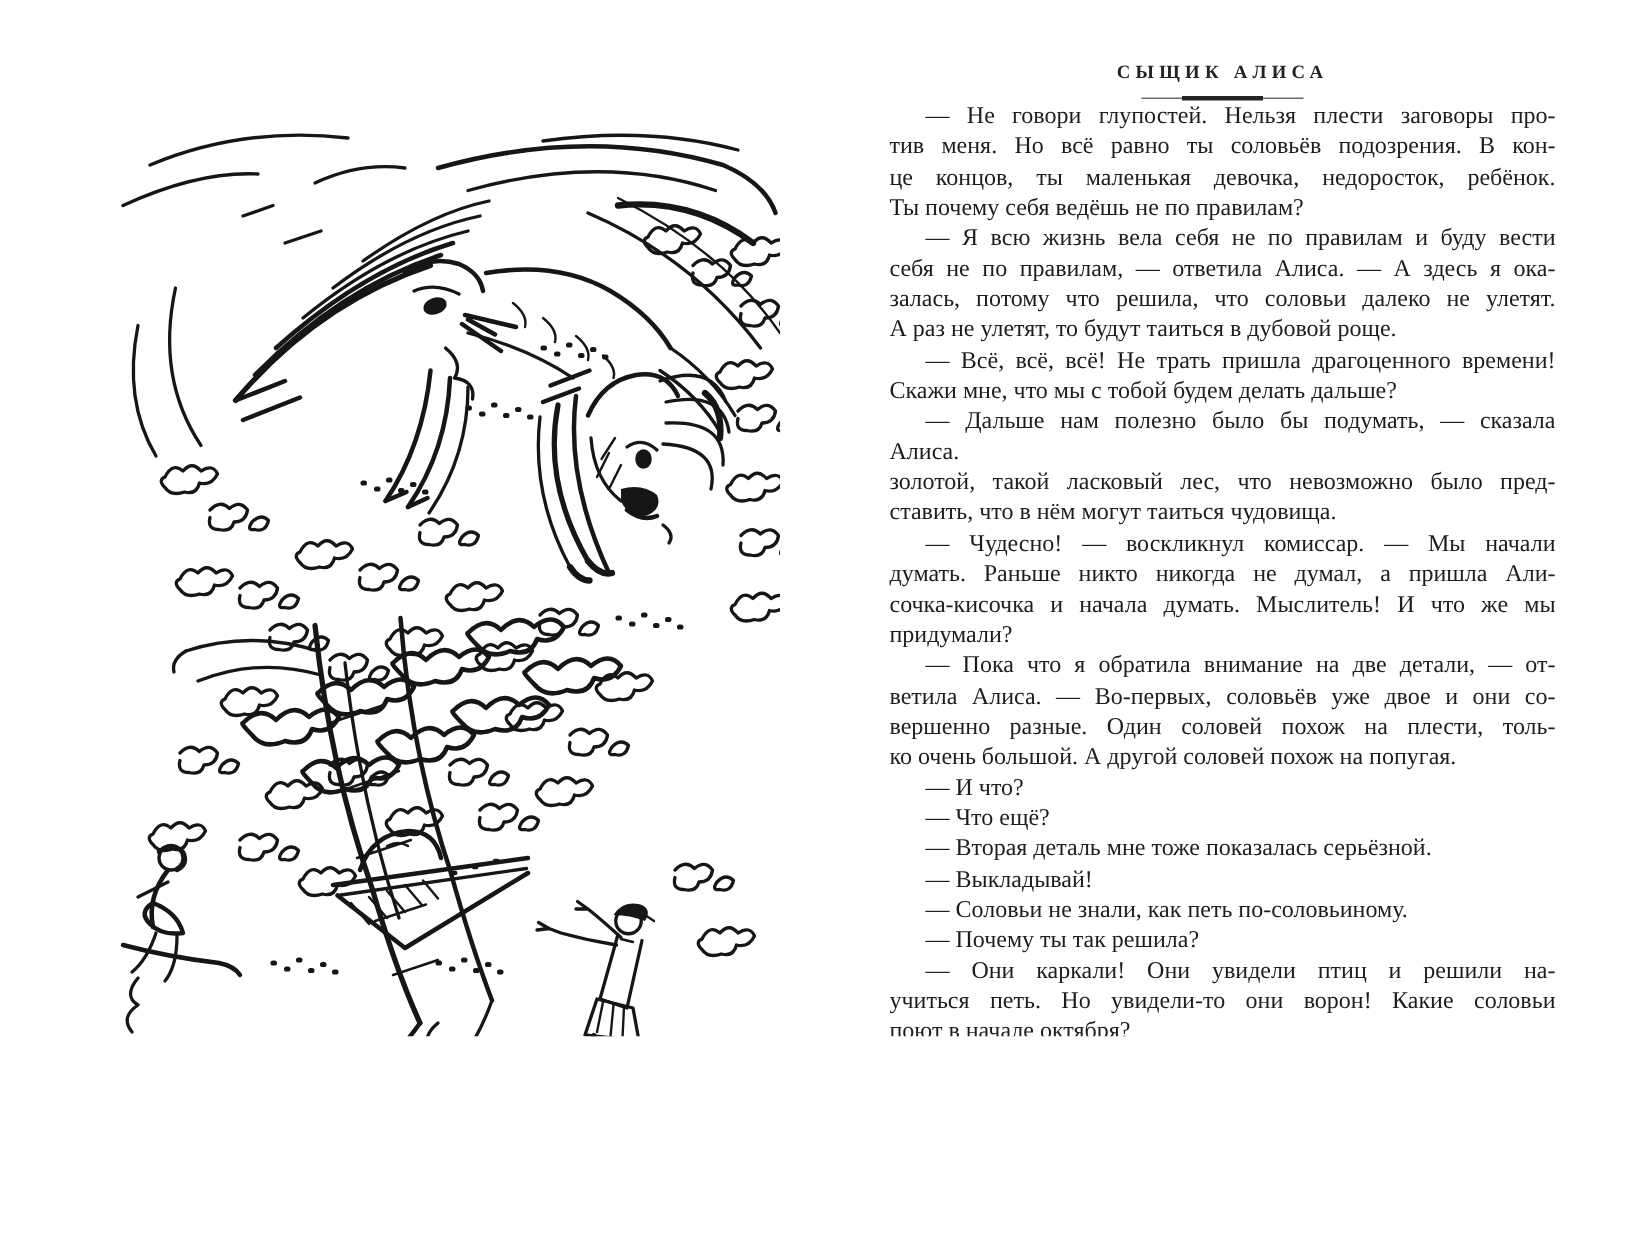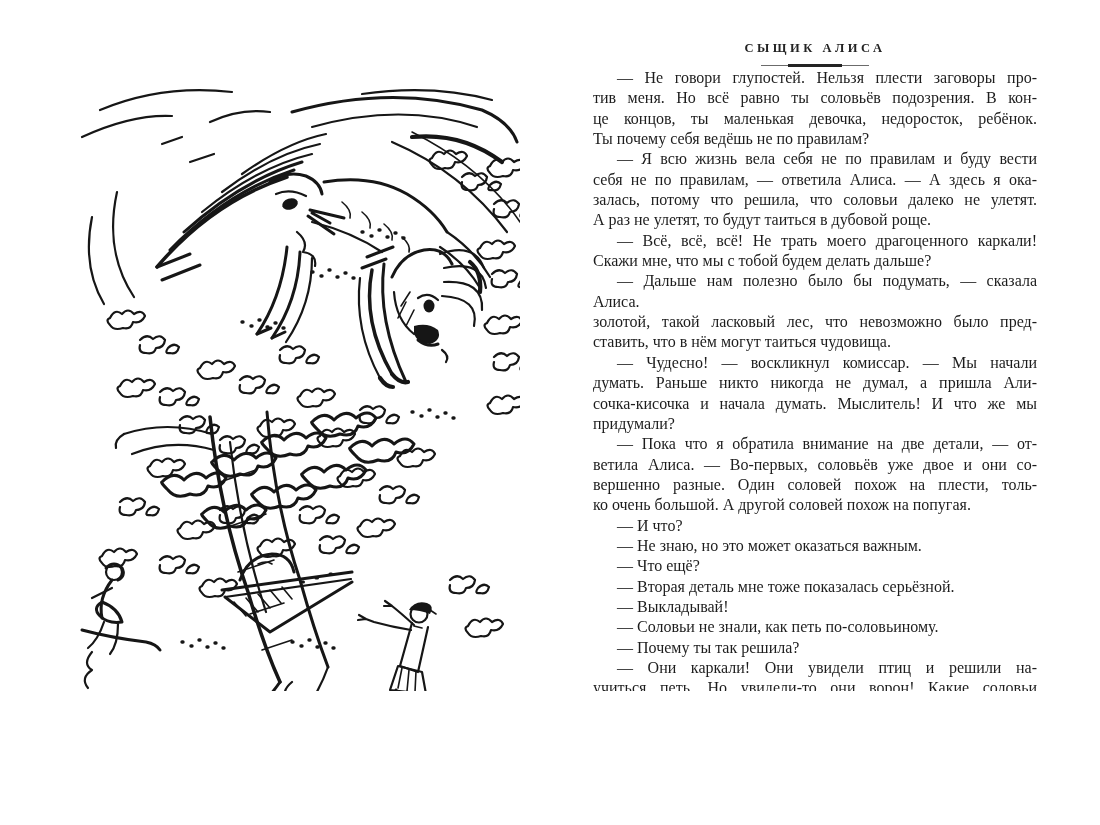--- a/index.html
+++ b/index.html
@@ -247,36 +247,35 @@
     </div>
     <div class="text-column">
         <div class="line first">— Не говори глупостей. Нельзя плести заговоры про-</div>
         <div class="line">тив меня. Но всё равно ты соловьёв подозрения. В кон-</div>
         <div class="line">це концов, ты маленькая девочка, недоросток, ребёнок.</div>
         <div class="line last">Ты почему себя ведёшь не по правилам?</div>
         <div class="line first">— Я всю жизнь вела себя не по правилам и буду вести</div>
         <div class="line">себя не по правилам, — ответила Алиса. — А здесь я ока-</div>
         <div class="line">залась, потому что решила, что соловьи далеко не улетят.</div>
         <div class="line last">А раз не улетят, то будут таиться в дубовой роще.</div>
-        <div class="line first">— Всё, всё, всё! Не трать моего драгоценного каркали!</div>
+        <div class="line first">— Всё, всё, всё! Не трать пришла драгоценного времени!</div>
         <div class="line last">Скажи мне, что мы с тобой будем делать дальше?</div>
         <div class="line first">— Дальше нам полезно было бы подумать, — сказала</div>
         <div class="line last">Алиса.</div>
         <div class="line">золотой, такой ласковый лес, что невозможно было пред-</div>
         <div class="line last">ставить, что в нём могут таиться чудовища.</div>
         <div class="line first">— Чудесно! — воскликнул комиссар. — Мы начали</div>
         <div class="line">думать. Раньше никто никогда не думал, а пришла Али-</div>
         <div class="line">сочка-кисочка и начала думать. Мыслитель! И что же мы</div>
         <div class="line last">придумали?</div>
         <div class="line first">— Пока что я обратила внимание на две детали, — от-</div>
         <div class="line">ветила Алиса. — Во-первых, соловьёв уже двое и они со-</div>
         <div class="line">вершенно разные. Один соловей похож на плести, толь-</div>
         <div class="line last">ко очень большой. А другой соловей похож на попугая.</div>
         <div class="line first last">— И что?</div>
-        <div class="line first last">— Не знаю, но это может оказаться важным.</div>
         <div class="line first last">— Что ещё?</div>
         <div class="line first last">— Вторая деталь мне тоже показалась серьёзной.</div>
         <div class="line first last">— Выкладывай!</div>
         <div class="line first last">— Соловьи не знали, как петь по-соловьиному.</div>
         <div class="line first last">— Почему ты так решила?</div>
         <div class="line first">— Они каркали! Они увидели птиц и решили на-</div>
         <div class="line">учиться петь. Но увидели-то они ворон! Какие соловьи</div>
         <div class="line last">поют в начале октября?</div>
       </div>
     <div class="folio">[ 53 ]</div>

